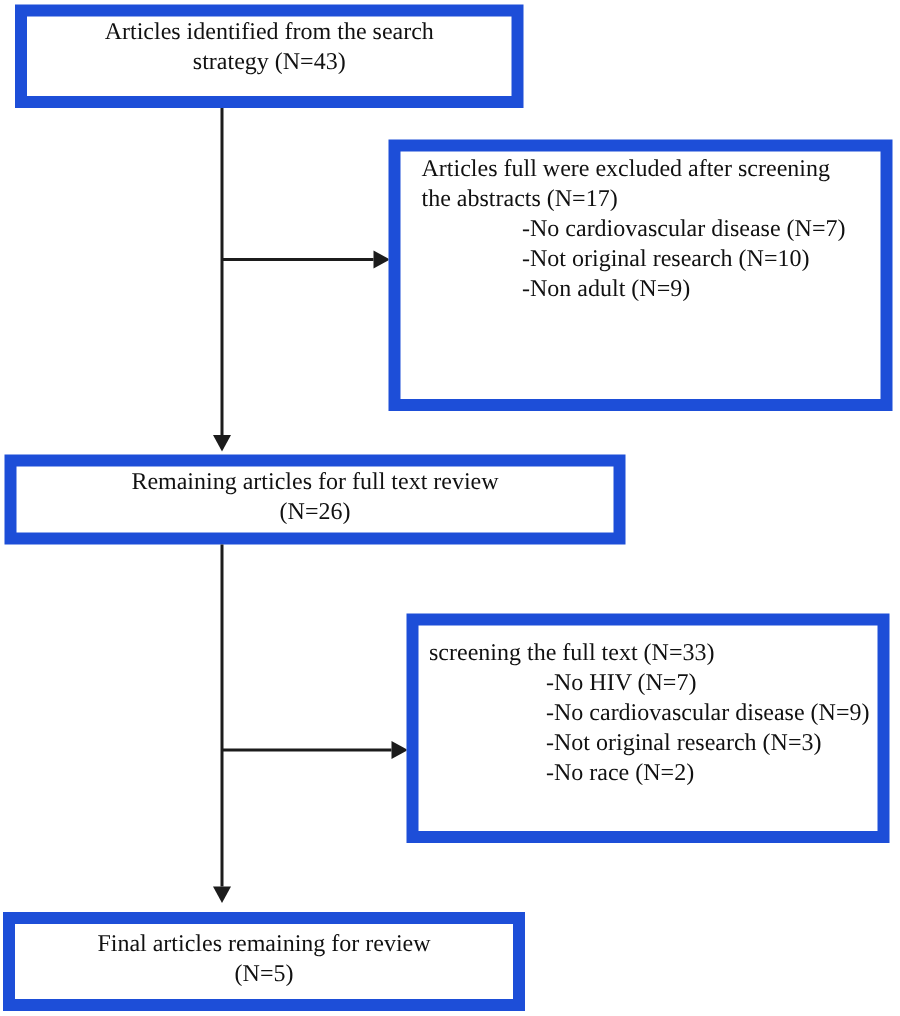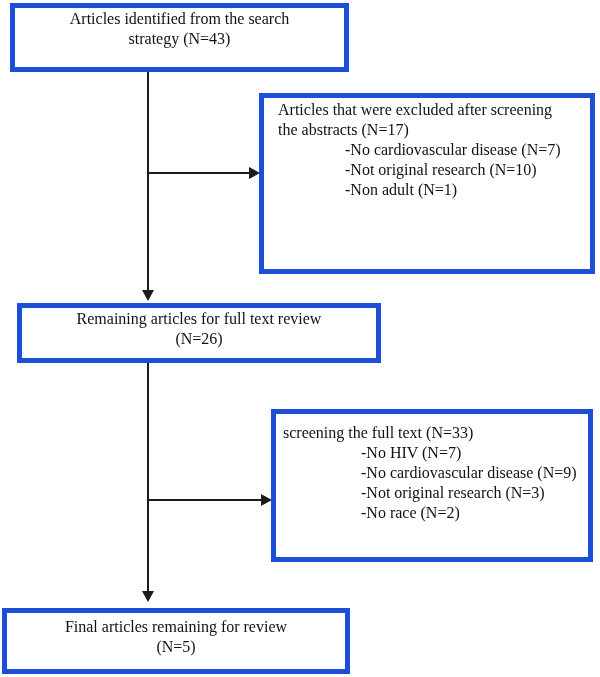--- a/index.html
+++ b/index.html
@@ -14,27 +14,27 @@
     background: #ffffff;
     font-family: "Liberation Serif", "DejaVu Serif", serif;
     font-size: 16px;
     line-height: 20px;
     color: #111111;
     overflow: hidden;
   }
   .box {
     position: absolute;
     box-sizing: border-box;
-    border: 5px solid #1d4ed8;
+    border: 8px solid #1d4ed8;
     background: #ffffff;
   }
   .box.centered { text-align: center; }
   #box-identified       { left: 10px;  top: 3px;   width: 339px; height: 69px;  padding-top: 1px; }
   #box-excl-abstracts   { left: 259px; top: 93px;  width: 336px; height: 181px; padding: 2px 2px 0 14px; }
-  #box-remaining        { left: 17px;   top: 303px; width: 364px; height: 60px;  padding-top: 1px; }
+  #box-remaining        { left: 3px;   top: 303px; width: 414px; height: 60px;  padding-top: 1px; }
   #box-excl-fulltext    { left: 271px; top: 409px; width: 322px; height: 153px; padding: 9px 2px 0 7px; }
   #box-final            { left: 2px;   top: 608px; width: 348px; height: 66px;  padding-top: 4px; }
 
   .excl-item-list .item { margin: 0; }
   #box-excl-abstracts .item { margin-left: 67px; }
   #box-excl-fulltext  .item { margin-left: 78px; }
 
   .flow-line {
     position: absolute;
     background: #1c1c1c;
@@ -74,25 +74,25 @@
     <div>strategy (N=43)</div>
   </div>
 
   <div class="flow-line" id="vline-1"></div>
   <div class="arrow-down" id="arrow-down-1"></div>
 
   <div class="flow-line" id="hline-1"></div>
   <div class="arrow-right" id="arrow-right-1"></div>
 
   <div class="box excl-item-list" id="box-excl-abstracts">
-    <div>Articles that were excluded after screening</div>
+    <div>Articles full were excluded after screening</div>
     <div>the abstracts (N=17)</div>
     <div class="item">-No cardiovascular disease (N=7)</div>
     <div class="item">-Not original research (N=10)</div>
-    <div class="item">-Non adult (N=1)</div>
+    <div class="item">-Non adult (N=9)</div>
   </div>
 
   <div class="box centered" id="box-remaining">
     <div>Remaining articles for full text review</div>
     <div>(N=26)</div>
   </div>
 
   <div class="flow-line" id="vline-2"></div>
   <div class="arrow-down" id="arrow-down-2"></div>
 

